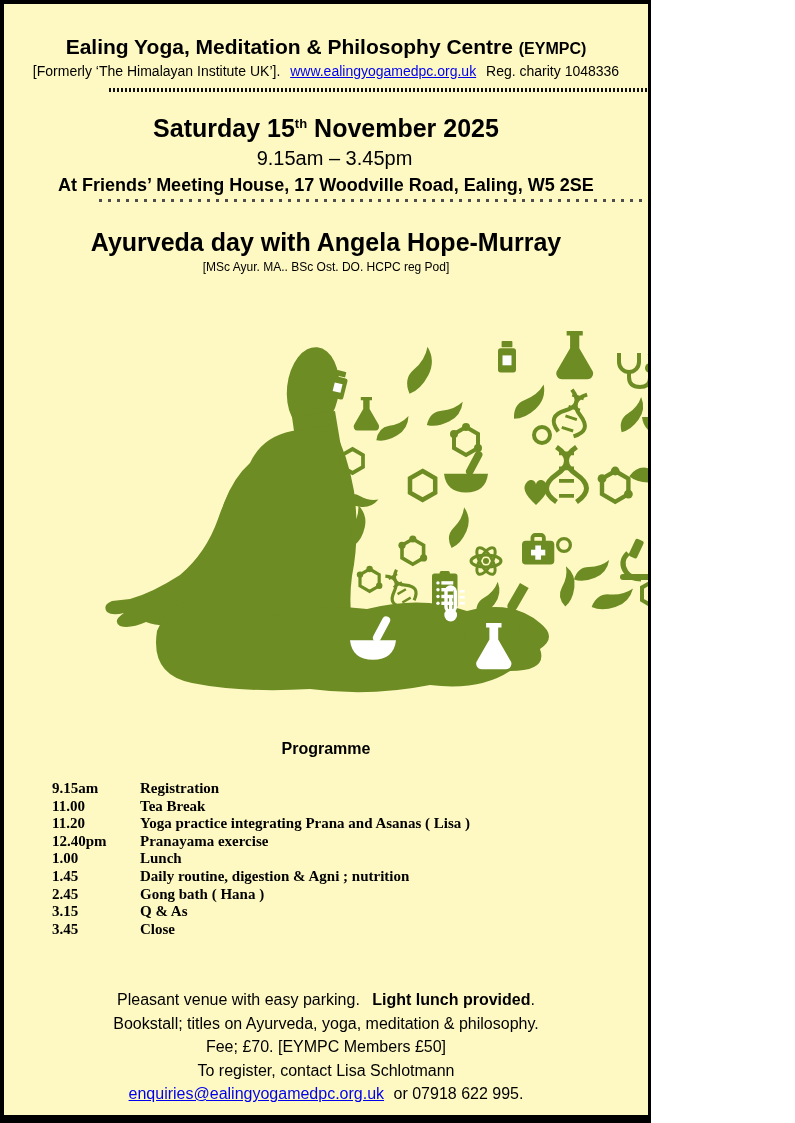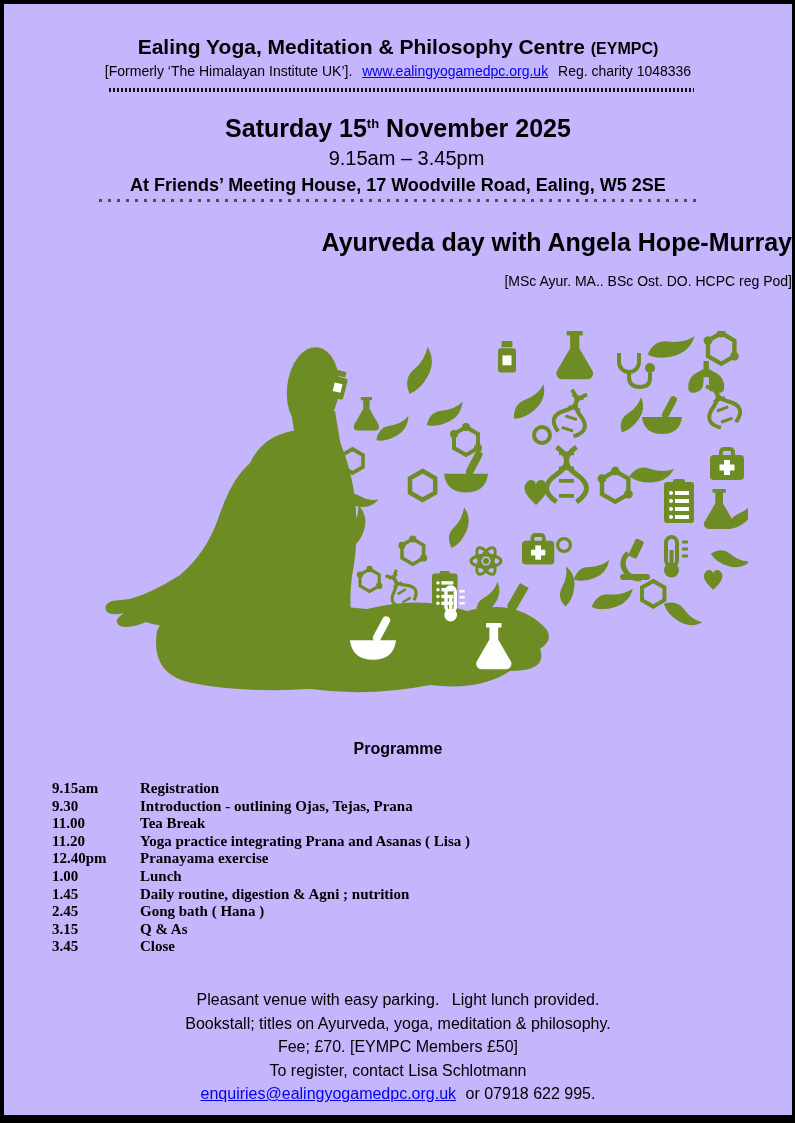--- a/index.html
+++ b/index.html
@@ -1,24 +1,24 @@
 <!DOCTYPE html>
 <html><head>
 <meta charset="utf-8">
 <title>Flyer</title>
 <style>
   html,body { margin:0; padding:0; background:#fff; }
   .page {
     position:relative;
-    width:795px; height:1123px;
+    width:651px; height:1123px;
     box-sizing:border-box;
     border:4px solid #000;
     border-right-width:3px;
     border-bottom-width:8px;
-    background:#c4b5fd;
+    background:#fef9c3;
     font-family:"Liberation Sans", sans-serif;
     color:#000;
     overflow:hidden;
   }
   .center { text-align:center; }
 
   
   .header { position:absolute; top:31px; left:0; right:0; }
   .org-title { font-size:21px; font-weight:bold; letter-spacing:0; }
   .org-suffix { font-size:16px; font-weight:bold; }
@@ -35,36 +35,36 @@
   .event-date { font-size:25px; font-weight:bold; }
   .event-date sup { font-size:13px;margin-top:14px; }
   .event-time { font-size:20px; margin-top:4px;padding-left:17px; }
   .event-venue { font-size:18px; font-weight:bold; margin-top:5px; }
   .divider-light {
     position:absolute; top:195px; left:95px; width:598px; height:3px;
     background:repeating-linear-gradient(90deg,#4d4d4d 0 3px,transparent 3px 9px);
   }
 
   
-  .workshop { position:absolute; top:224px; left:0; right:0;text-align:right; }
+  .workshop { position:absolute; top:224px; left:0; right:0; }
   .workshop-title { font-size:25px; font-weight:bold; }
-  .workshop-creds { font-size:14px; margin-top:16px; }
+  .workshop-creds { font-size:12px; margin-top:3px; }
 
   
   .illustration { position:absolute; top:327px; left:98px; width:646px; height:370px; }
 
   
   .prog-heading { position:absolute; top:736px; left:0; right:0; font-size:16px; font-weight:bold; }
   .prog-list { position:absolute; top:776px; left:48px; right:20px; font-size:15px; font-weight:bold; }
   .prog-row { line-height:17.6px; white-space:nowrap;font-family:Liberation Serif, serif; }
   .prog-time { display:inline-block; width:88px; }
 
   
   .footer { position:absolute; top:984px; left:0; right:0; font-size:16px; line-height:23.5px; }
-  .bold { font-weight:normal; }
+  .bold { font-weight:bold; }
   .footer .phone { margin-left:5px; }
 </style>
 </head>
 <body>
 
 <div class="page">
 
   <div class="header center">
     <div class="org-title">
       <span>Ealing Yoga, Meditation &amp; Philosophy Centre</span>
@@ -241,23 +241,20 @@
     </svg>
   </div>
 
   <div class="prog-heading center">Programme</div>
 
   <div class="prog-list">
     <div class="prog-row">
       <span class="prog-time">9.15am</span><span class="prog-activity">Registration</span>
     </div>
 
-    <div class="prog-row">
-      <span class="prog-time">9.30</span><span class="prog-activity">Introduction - outlining Ojas, Tejas, Prana</span>
-    </div>
 
     <div class="prog-row">
       <span class="prog-time">11.00</span><span class="prog-activity">Tea Break</span>
     </div>
 
     <div class="prog-row">
       <span class="prog-time">11.20</span><span class="prog-activity">Yoga practice integrating Prana and Asanas ( Lisa )</span>
     </div>
 
     <div class="prog-row">

